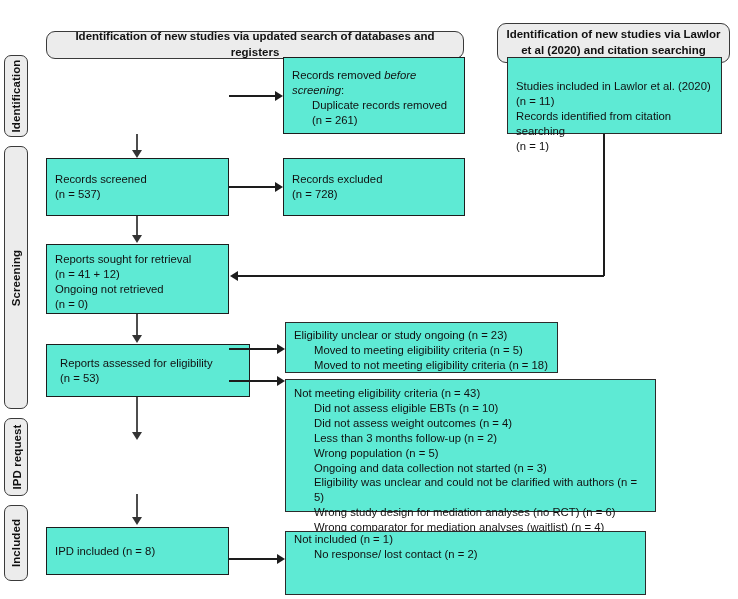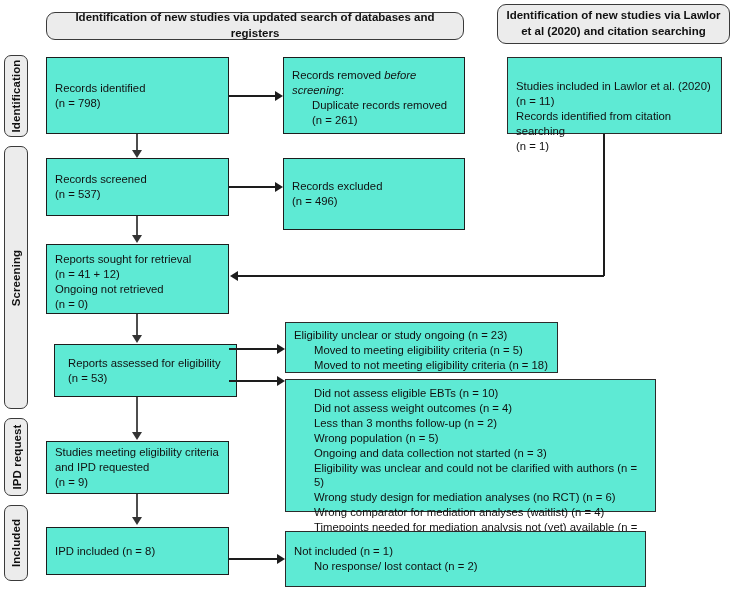--- a/index.html
+++ b/index.html
@@ -43,20 +43,21 @@
     border-radius: 9px;
     display: flex;
     align-items: center;
     justify-content: center;
     text-align: center;
     font-size: 11.5px;
     font-weight: bold;
     color: #111;
     padding: 2px 8px;
     line-height: 1.35;
+    margin-top: 19px;
   }
 
   
   .box {
     position: absolute;
     background: #5eead4;
     border: 1.9px solid #1d1d1d;
     font-size: 11.3px;
     color: #111;
     line-height: 1.32;
@@ -120,24 +121,20 @@
   <div class="stage" style="left:4px; top:146px; width:24px; height:263px;">
     <span class="stage-text">Screening</span>
   </div>
   <div class="stage" style="left:4px; top:418px; width:24px; height:78px;">
     <span class="stage-text">IPD request</span>
   </div>
   <div class="stage" style="left:4px; top:505px; width:24px; height:76px;">
     <span class="stage-text">Included</span>
   </div>
 
-  <div class="box" style="left:46px; top:57px; width:183px; height:77px;">
-    <span class="line">Records identified</span>
-    <span class="line">(n = 798)</span>
-  </div>
 
   <div class="box" style="left:283px; top:57px; width:182px; height:77px; justify-content:flex-start; padding-top:10px;">
     <span class="line"><span>Records removed </span><em>before</em></span>
     <span class="line"><em>screening</em><span>:</span></span>
     <span class="indent1">Duplicate records removed</span>
     <span class="indent1">(n = 261)</span>
   </div>
 
   <div class="box thin" style="left:507px; top:57px; width:215px; height:77px; justify-content:flex-start; padding-top:21px;">
     <span class="line">Studies included in Lawlor et al. (2020)</span>
@@ -155,88 +152,84 @@
 
   <div class="vline dark" style="left:603px; top:134px; height:142px;"></div>
   <div class="hline dark" style="left:238px; top:275px; width:366px;"></div>
   <div class="arrow left" style="left:230px; top:271px;"></div>
 
   <div class="box" style="left:46px; top:158px; width:183px; height:58px;">
     <span class="line">Records screened</span>
     <span class="line">(n = 537)</span>
   </div>
 
-  <div class="box" style="left:283px; top:158px; width:182px; height:72px;">
+  <div class="box" style="left:283px; top:158px; width:182px; height:58px;">
     <span class="line">Records excluded</span>
-    <span class="line">(n = 496)</span>
+    <span class="line">(n = 728)</span>
   </div>
 
   <div class="hline dark" style="left:229px; top:186px; width:46px;"></div>
   <div class="arrow right" style="left:275px; top:182px;"></div>
 
   <div class="vline" style="left:136px; top:216px; height:22px;"></div>
   <div class="arrow down" style="left:132px; top:235px;"></div>
 
   <div class="box" style="left:46px; top:244px; width:183px; height:70px; justify-content:flex-start; padding-top:7px;">
     <span class="line">Reports sought for retrieval</span>
     <span class="line">(n = 41 + 12)</span>
     <span class="gap"></span>
     <span class="line">Ongoing not retrieved</span>
     <span class="line">(n = 0)</span>
   </div>
 
   <div class="vline" style="left:136px; top:314px; height:24px;"></div>
   <div class="arrow down" style="left:132px; top:335px;"></div>
 
-  <div class="box" style="left:54px; top:344px; width:183px; height:53px;padding-left:13px;">
+  <div class="box" style="left:46px; top:344px; width:204px; height:53px;padding-left:13px;">
     <span class="line">Reports assessed for eligibility</span>
     <span class="line">(n = 53)</span>
   </div>
 
   <div class="hline dark" style="left:229px; top:348px; width:48px;"></div>
   <div class="arrow right" style="left:277px; top:344px;"></div>
 
   <div class="hline dark" style="left:229px; top:380px; width:48px;"></div>
   <div class="arrow right" style="left:277px; top:376px;"></div>
 
   <div class="box thin" style="left:285px; top:322px; width:273px; height:51px; justify-content:flex-start; padding-top:5px;">
     <span class="line">Eligibility unclear or study ongoing (n = 23)</span>
     <span class="indent1">Moved to meeting eligibility criteria (n = 5)</span>
     <span class="indent1">Moved to not meeting eligibility criteria (n = 18)</span>
   </div>
 
   <div class="box thin" style="left:285px; top:379px; width:371px; height:133px; justify-content:flex-start; padding-top:6px;">
+    <span class="line">Not meeting eligibility criteria (n = 43)</span>
     <span class="indent1">Did not assess eligible EBTs (n = 10)</span>
     <span class="indent1">Did not assess weight outcomes (n = 4)</span>
     <span class="indent1">Less than 3 months follow-up (n = 2)</span>
     <span class="indent1">Wrong population (n = 5)</span>
     <span class="indent1">Ongoing and data collection not started (n = 3)</span>
     <span class="indent1">Eligibility was unclear and could not be clarified with authors (n = 5)</span>
     <span class="indent1">Wrong study design for mediation analyses (no RCT) (n = 6)</span>
     <span class="indent1">Wrong comparator for mediation analyses (waitlist) (n = 4)</span>
     <span class="indent1">Timepoints needed for mediation analysis not (yet) available (n = 3)</span>
   </div>
 
   <div class="vline" style="left:136px; top:397px; height:38px;"></div>
   <div class="arrow down" style="left:132px; top:432px;"></div>
 
-  <div class="box" style="left:46px; top:441px; width:183px; height:53px;">
-    <span class="line">Studies meeting eligibility criteria</span>
-    <span class="line">and IPD requested</span>
-    <span class="line">(n = 9)</span>
-  </div>
 
   <div class="vline" style="left:136px; top:494px; height:26px;"></div>
   <div class="arrow down" style="left:132px; top:517px;"></div>
 
   <div class="box" style="left:46px; top:527px; width:183px; height:48px;">
     <span class="line">IPD included (n = 8)</span>
   </div>
 
-  <div class="box thin" style="left:285px; top:531px; width:361px; height:56px; justify-content:flex-start; padding-top:12px;">
+  <div class="box thin" style="left:285px; top:531px; width:361px; height:64px; justify-content:flex-start; padding-top:0;">
     <span class="line">Not included (n = 1)</span>
     <span class="indent1">No response/ lost contact (n = 2)</span>
   </div>
 
   <div class="hline dark" style="left:229px; top:558px; width:48px;"></div>
   <div class="arrow right" style="left:277px; top:554px;"></div>
 
 </div>
 
 </body></html>

